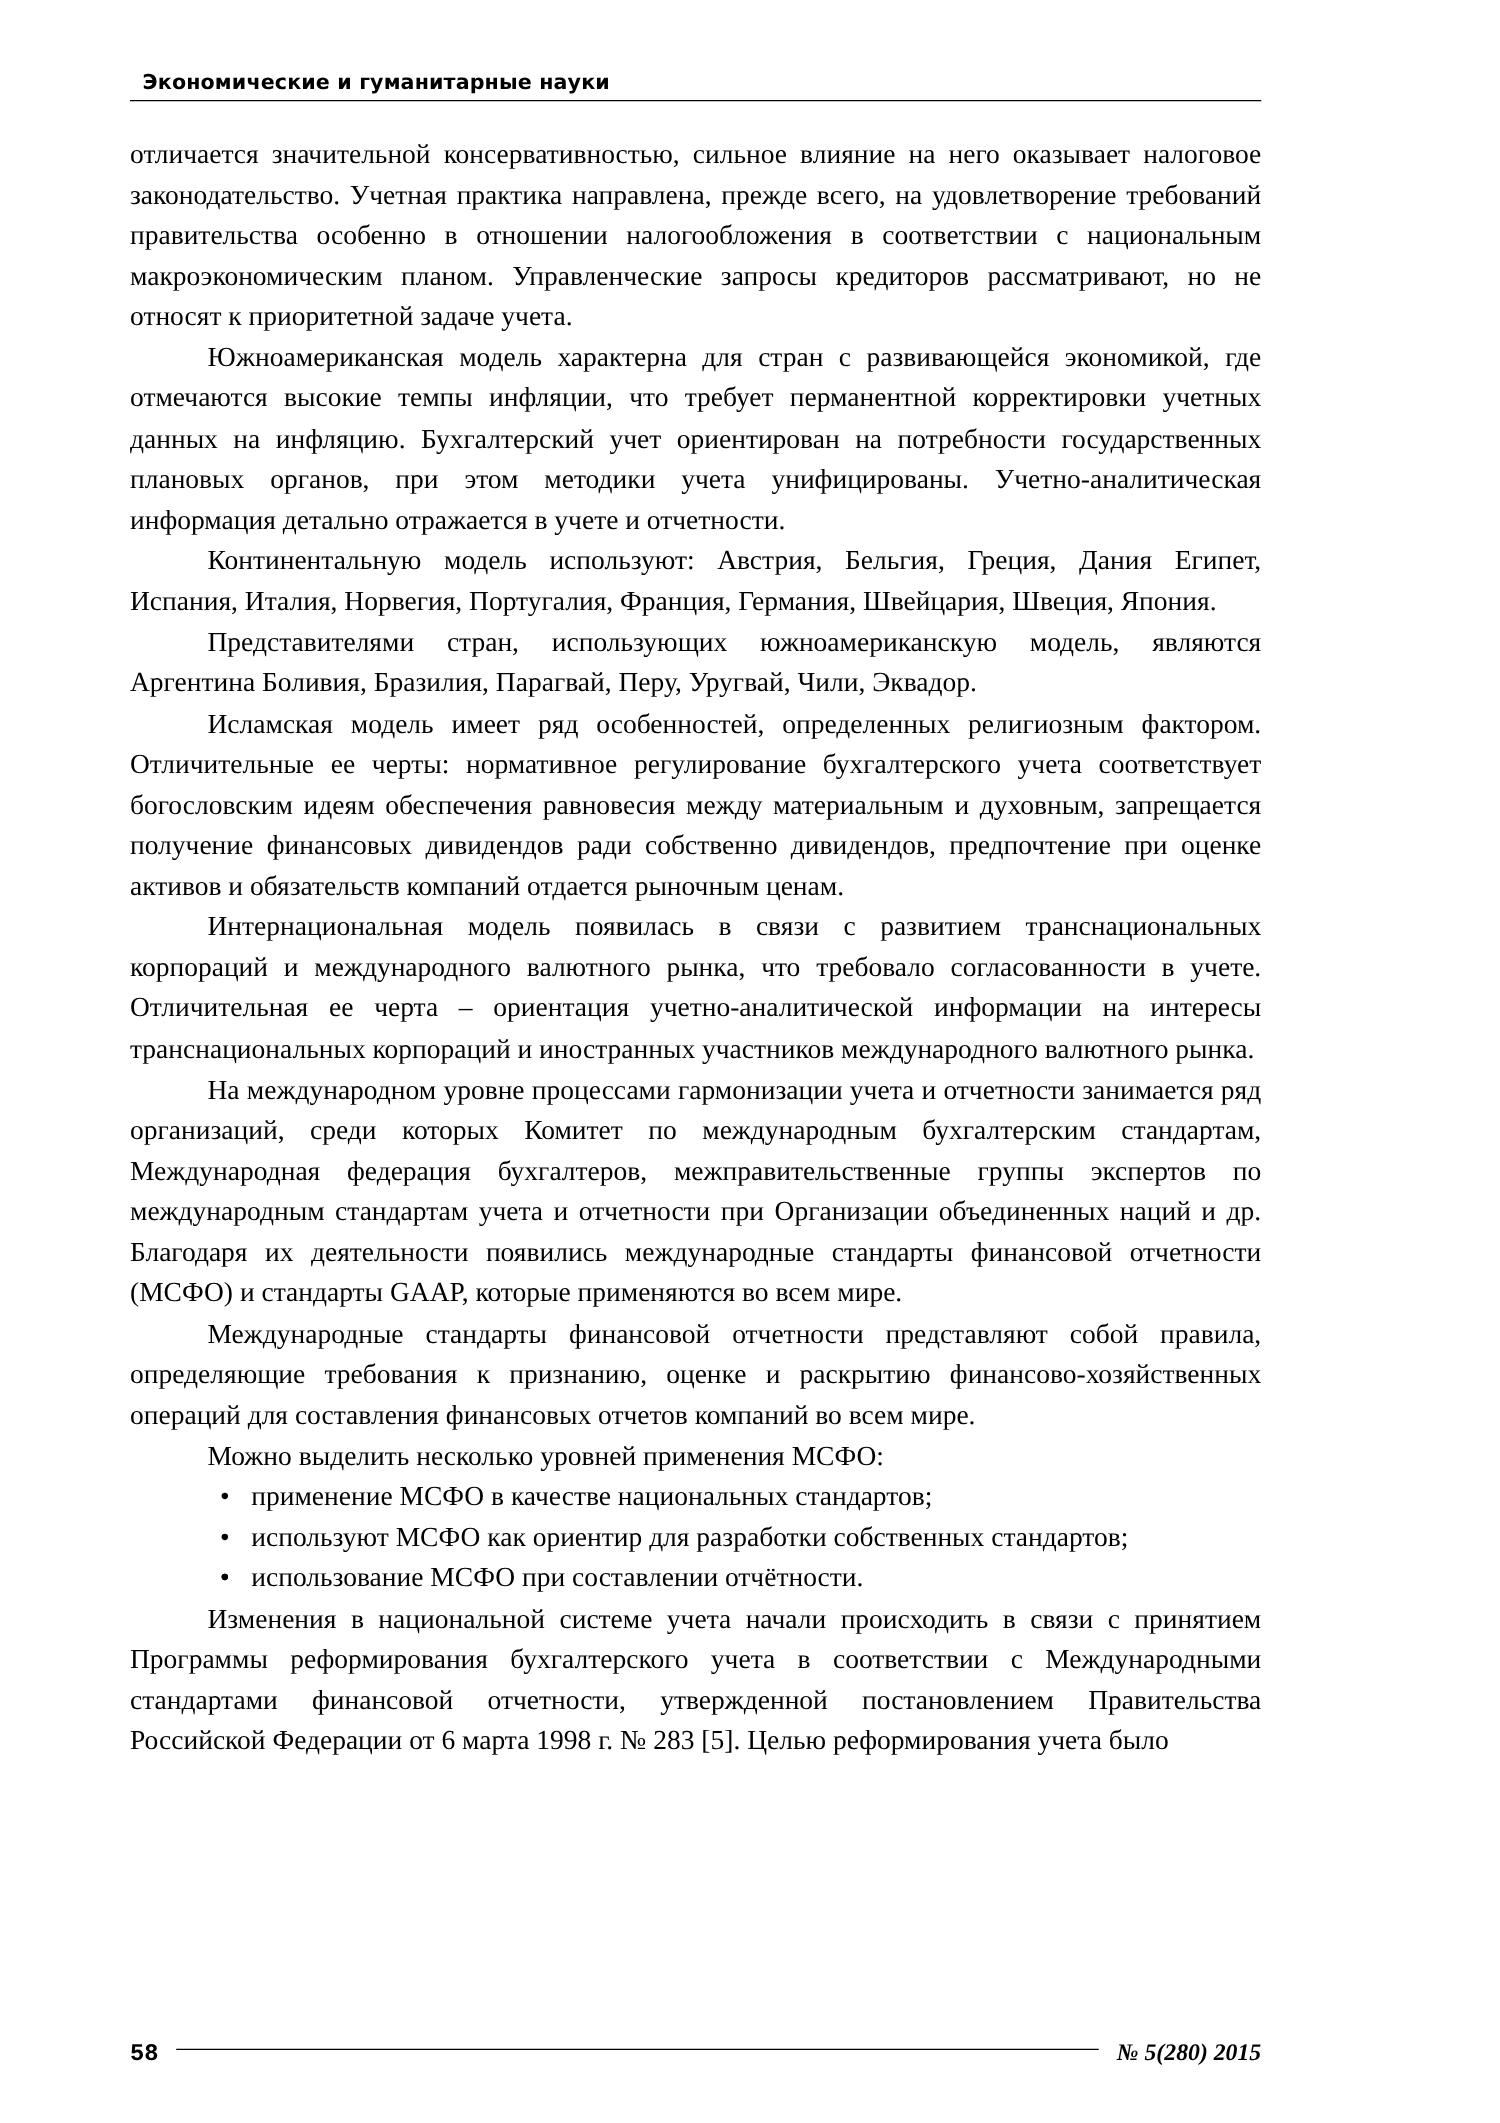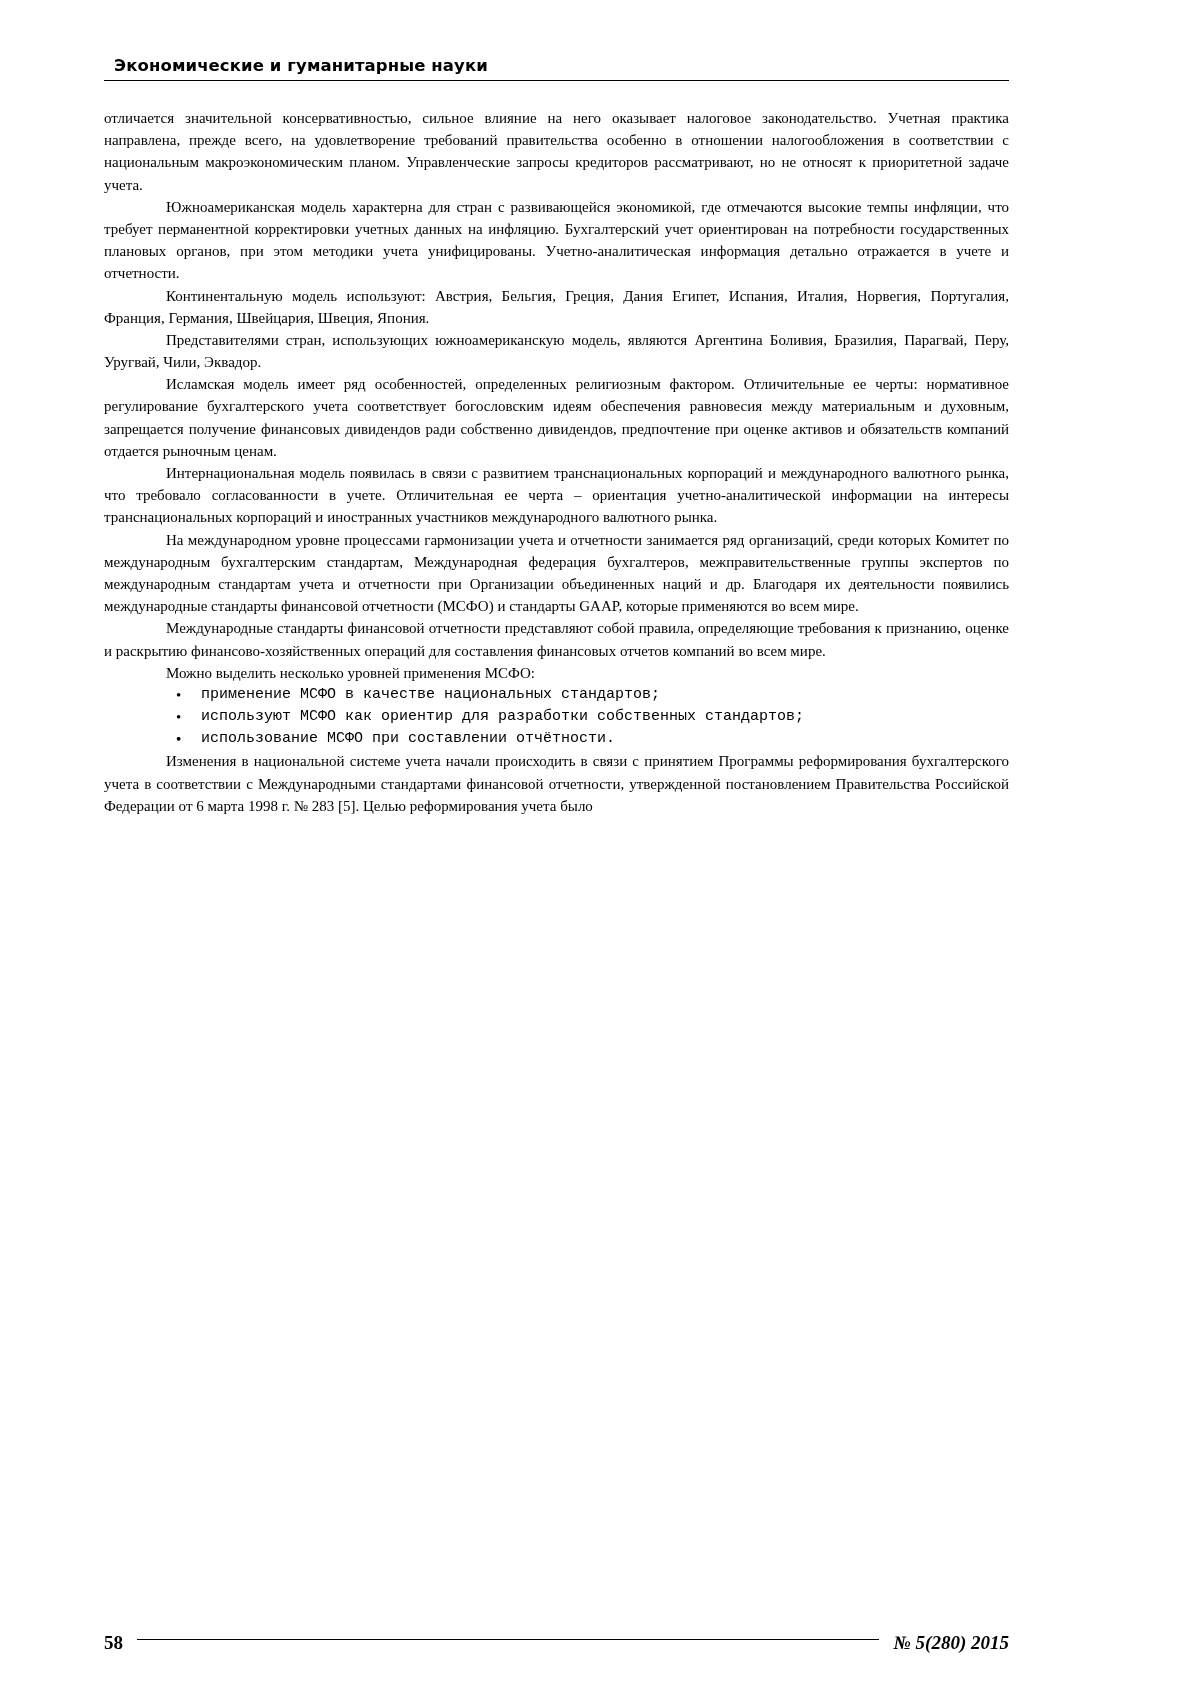--- a/index.html
+++ b/index.html
@@ -29,21 +29,21 @@
     letter-spacing: 0.1px;
     padding-left: 10px;
     padding-bottom: 5px;
     color: #000;
   }
   .header-rule {
     border-bottom: 1.6px solid #000;
     width: 100%;
   }
   .body-text {
-    font-size: 15px;
+    font-size: 22px;
     line-height: 1.48;
     text-align: justify;
     text-justify: inter-word;
     margin-top: 20px;
   }
   p.para {
     margin: 0 0 0 0;
     text-indent: 62px;
     text-align: justify;
   }
@@ -63,21 +63,20 @@
     margin: 0;
   }
   ul.bullets li .bullet-glyph {
     position: absolute;
     left: 72px;
     top: 0;
   }
   ul.bullets li .bullet-text {
     display: block;
     padding-left: 97px;
-    font-family: Liberation Mono, monospace;
   }
   ul.bullets li.wrap .bullet-text {
     padding-left: 97px;
     text-indent: 0;
   }
   ul.bullets li.wrap .bullet-text .cont {
     display: block;
     margin-left: -97px;
   }
   .footer {
@@ -88,21 +87,21 @@
     display: flex;
     align-items: center;
     justify-content: space-between;
   }
   .footer-rule {
     flex: 1 1 auto;
     border-bottom: 1.6px solid #000;
     margin: 0 14px 7px 14px;
   }
   .footer-page {
-    font-family: Liberation Serif, serif;
+    font-family: Liberation Mono, monospace;
     font-weight: bold;
     font-size: 19px;
   }
   .footer-issue {
     font-family: "Liberation Serif", serif;
     font-weight: bold;
     font-style: italic;
     font-size: 19px;
     white-space: nowrap;
   }

